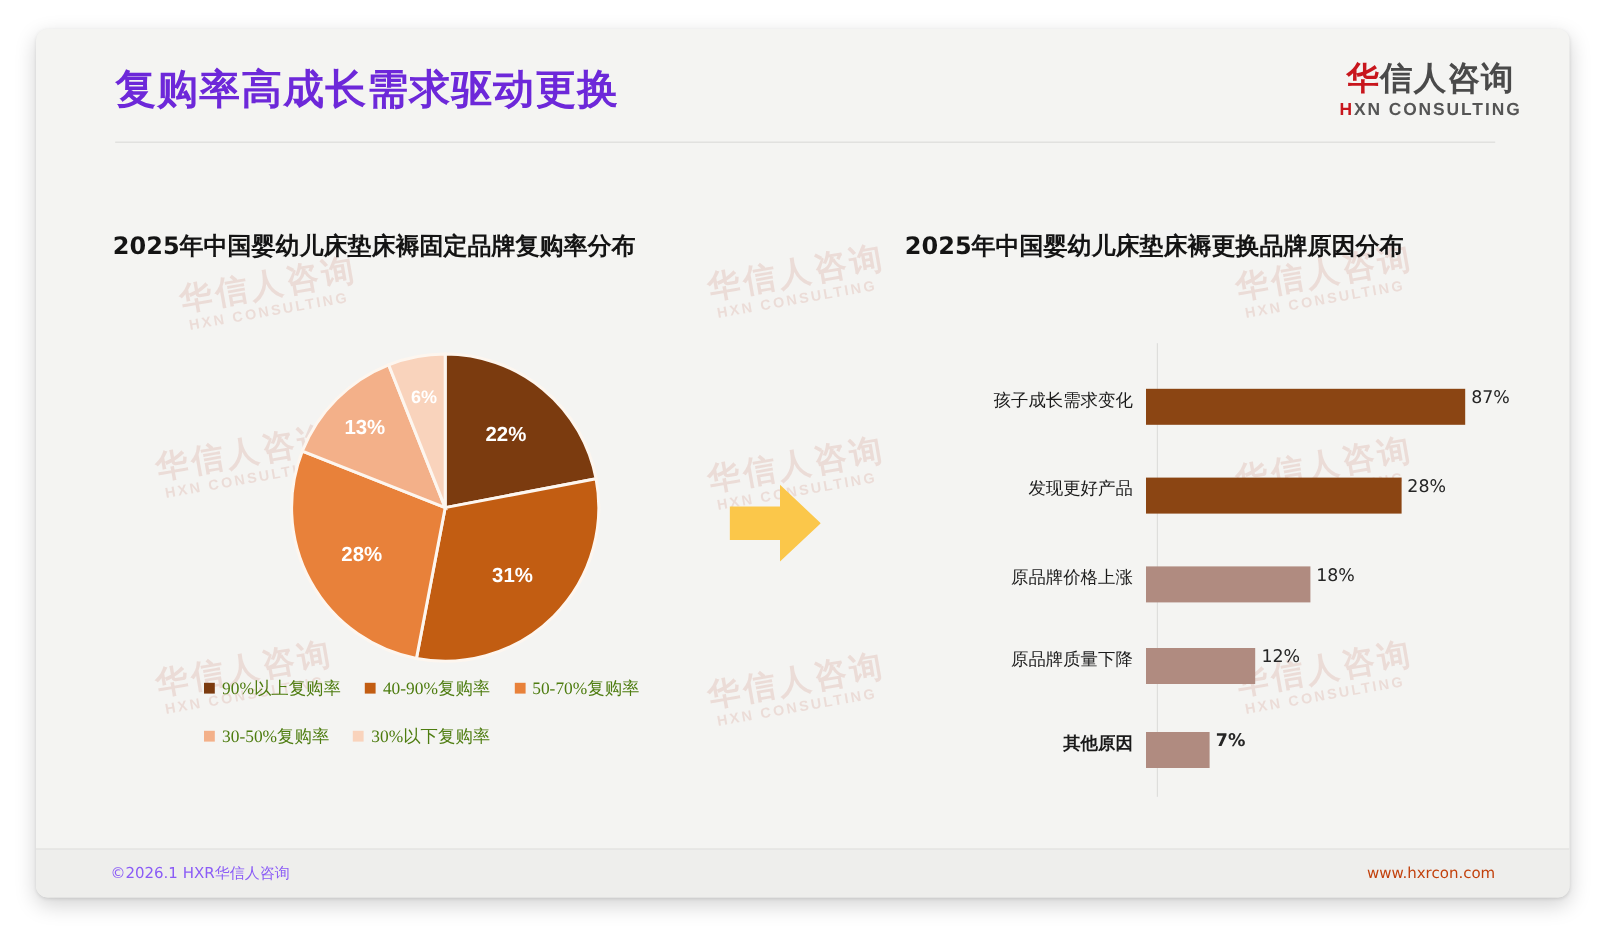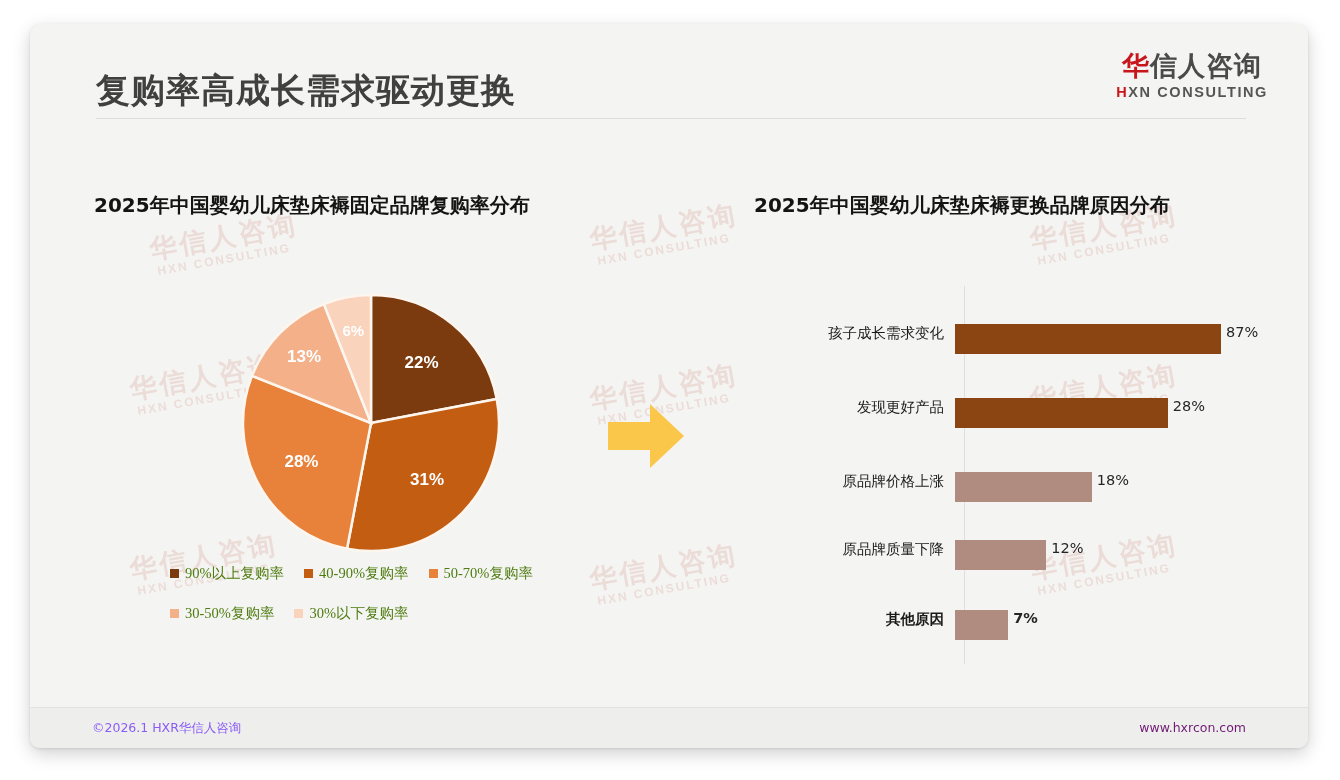--- a/index.html
+++ b/index.html
@@ -58,24 +58,24 @@
   #header {
     position: absolute;
     left: 0; top: 0;
     width: 100%;
     height: 100px;
     z-index: 3;
   }
   #page-title {
     position: absolute;
     left: 66px;
-    top: 44px;
+    top: 28px;
     font-size: 34px;
     font-weight: 700;
-    color: #404040;
+    color: #6d28d9;
     letter-spacing: 1px;
     font-family: "DejaVu Sans", "Liberation Sans", sans-serif;
   }
   #title-rule {
     position: absolute;
     left: 66px;
     top: 94px;
     width: 1150px;
     height: 1px;
     background: #dcdcda;
@@ -257,21 +257,21 @@
     top: 12px;
     font-size: 12.5px;
     color: #8b5cf6;
     font-family: "DejaVu Sans", "Liberation Sans", sans-serif;
   }
   #site-url {
     position: absolute;
     right: 62px;
     top: 12px;
     font-size: 12.5px;
-    color: #701a75;
+    color: #c2410c;
     font-family: "DejaVu Sans", "Liberation Sans", sans-serif;
   }
 </style>
 </head>
 <body>
 
 <div id="slide">
 
   <div class="wm-layer">
     <div class="wm" style="left:120px;  top:200px;">

